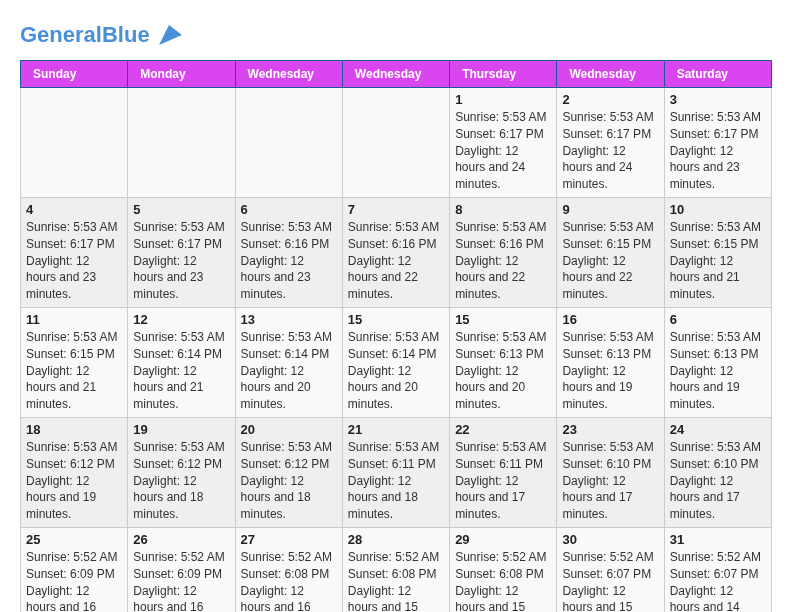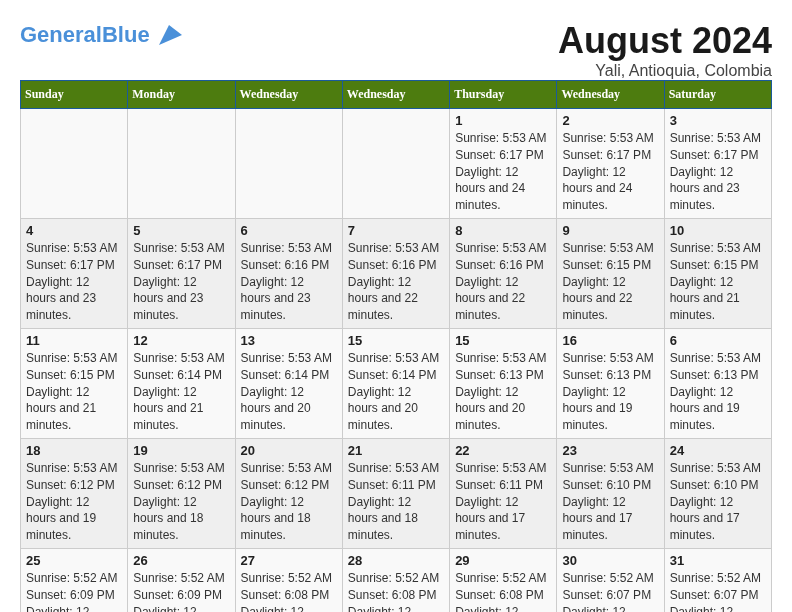--- a/index.html
+++ b/index.html
@@ -7,20 +7,21 @@
       font-family: Arial, sans-serif;
       background: #fff;
       width: 792px;
       min-height: 612px;
       padding: 20px;
     }
     .header {
       display: flex;
       justify-content: space-between;
       align-items: flex-start;
+      margin-bottom: 10px;
     }
     .logo {
       display: flex;
       align-items: center;
     }
     .logo-text {
       font-size: 22px;
       font-weight: bold;
       color: #1a3a5c;
       line-height: 1;
@@ -44,28 +45,27 @@
     .location {
       font-size: 16px;
       color: #444;
     }
     table {
       width: 100%;
       border-collapse: collapse;
       table-layout: fixed;
     }
     thead tr th {
-      background: #4d7c0f;
+      background: #d946ef;
       color: #fff;
       font-size: 12px;
       font-weight: bold;
-      padding: 6px 4px;
+      padding: 6px 12px;
       text-align: left;
       border: 1px solid #1a5a9a;
-      font-family: Liberation Serif, serif;
     }
     tbody tr td {
       border: 1px solid #ccc;
       vertical-align: top;
       padding: 4px 5px;
       font-size: 9.5px;
       color: #222;
       height: 85px;
     }
     tbody tr:nth-child(odd) td {
@@ -99,24 +99,20 @@
       <div style="display:flex;align-items:center;gap:2px;">
         <span class="logo-text">
           <span>General</span><span style="color:#4a90d9">Blue</span>
         </span>
         <svg class="logo-icon" viewBox="0 0 30 30" xmlns="http://www.w3.org/2000/svg">
           <polygon points="5,25 15,5 28,15" fill="#4a90d9"></polygon>
         </svg>
       </div>
     </div>
   </div>
-  <div class="title-block">
-    <div class="month-year">August 2024</div>
-    <div class="location">Yali, Antioquia, Colombia</div>
-  </div>
 </div>
 
 <table>
   <thead>
     <tr>
     <th>Sunday</th>
         <th>Monday</th>
         <th>Wednesday</th>
         <th>Wednesday</th>
         <th>Thursday</th>

